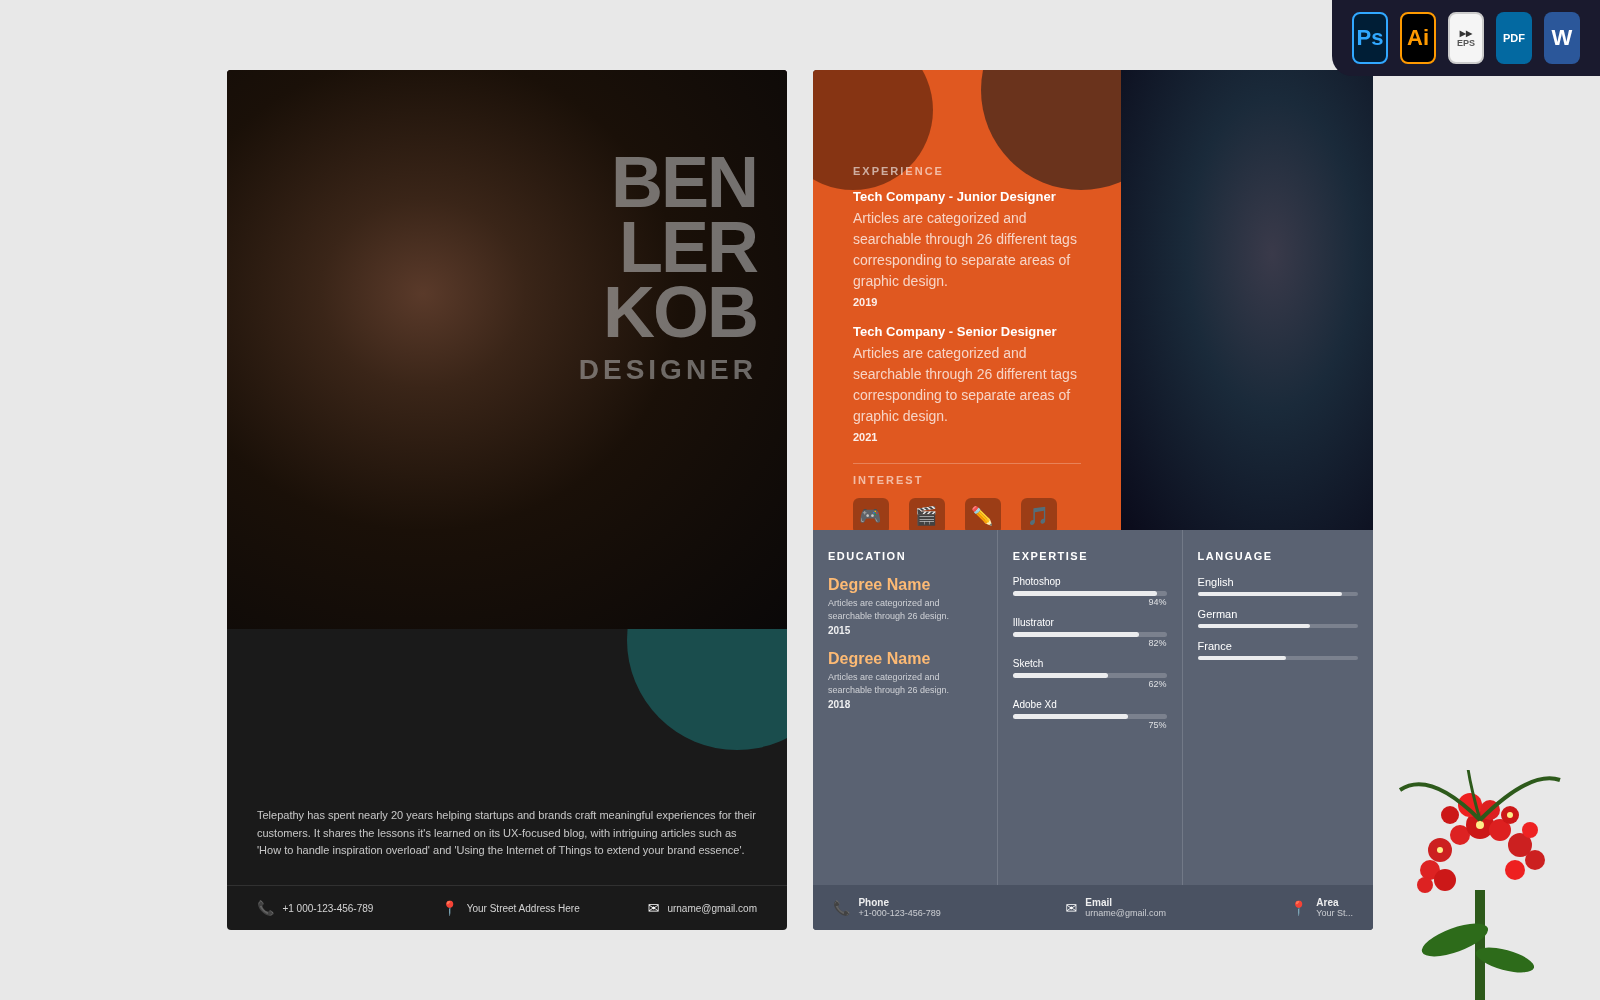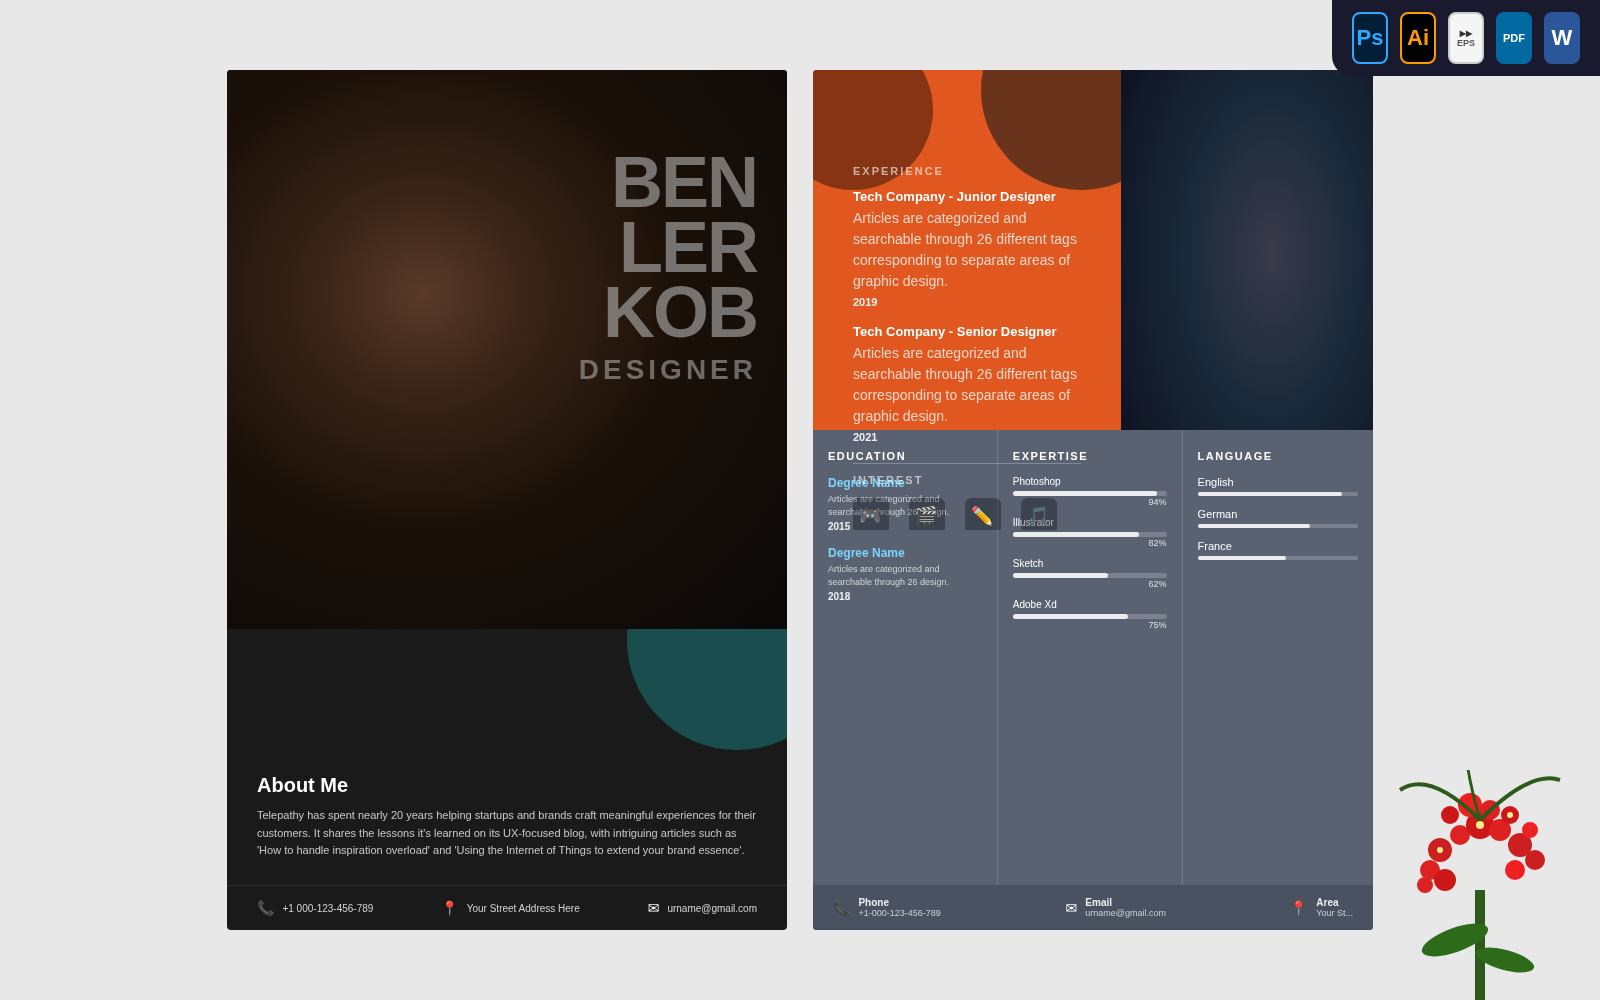--- a/index.html
+++ b/index.html
@@ -316,21 +316,21 @@
       color: white;
       font-size: 18px;
     }
 
     
     .right-bottom {
       position: absolute;
       bottom: 0;
       left: 0;
       right: 0;
-      height: 500px;
+      height: 400px;
       background: #5a6272;
       display: flex;
     }
 
     .bottom-education {
       width: 33%;
       padding: 20px 15px;
       border-right: 1px solid rgba(255,255,255,0.15);
     }
     .bottom-expertise {
@@ -347,23 +347,23 @@
       font-size: 11px;
       font-weight: 700;
       color: white;
       letter-spacing: 1.5px;
       margin-bottom: 14px;
     }
     .edu-item {
       margin-bottom: 14px;
     }
     .edu-degree {
-      font-size: 12px;
+      font-size: 16px;
       font-weight: 700;
-      color: #7dd3fc;
+      color: #fdba74;
     }
     .edu-desc {
       font-size: 9px;
       color: rgba(255,255,255,0.7);
       line-height: 1.4;
       margin: 3px 0;
     }
     .edu-year {
       font-size: 10px;
       color: rgba(255,255,255,0.9);
@@ -485,21 +485,20 @@
     </div>
 
     <div class="name-overlay-left">
       <div class="name-line">BEN</div>
       <div class="name-line">LER</div>
       <div class="name-line">KOB</div>
       <div class="designer-title">DESIGNER</div>
     </div>
 
     <div class="about-section">
-      <div class="about-title">About Me</div>
       <div class="about-text">Telepathy has spent nearly 20 years helping startups and brands craft meaningful experiences for their customers. It shares the lessons it's learned on its UX-focused blog, with intriguing articles such as 'How to handle inspiration overload' and 'Using the Internet of Things to extend your brand essence'.</div>
     </div>
 
     <div class="contact-bar-left">
       <div class="contact-item">
         <span class="contact-icon">📞</span>
         <span>+1 000-123-456-789</span>
       </div>
       <div class="contact-item">
         <span class="contact-icon">📍</span>

